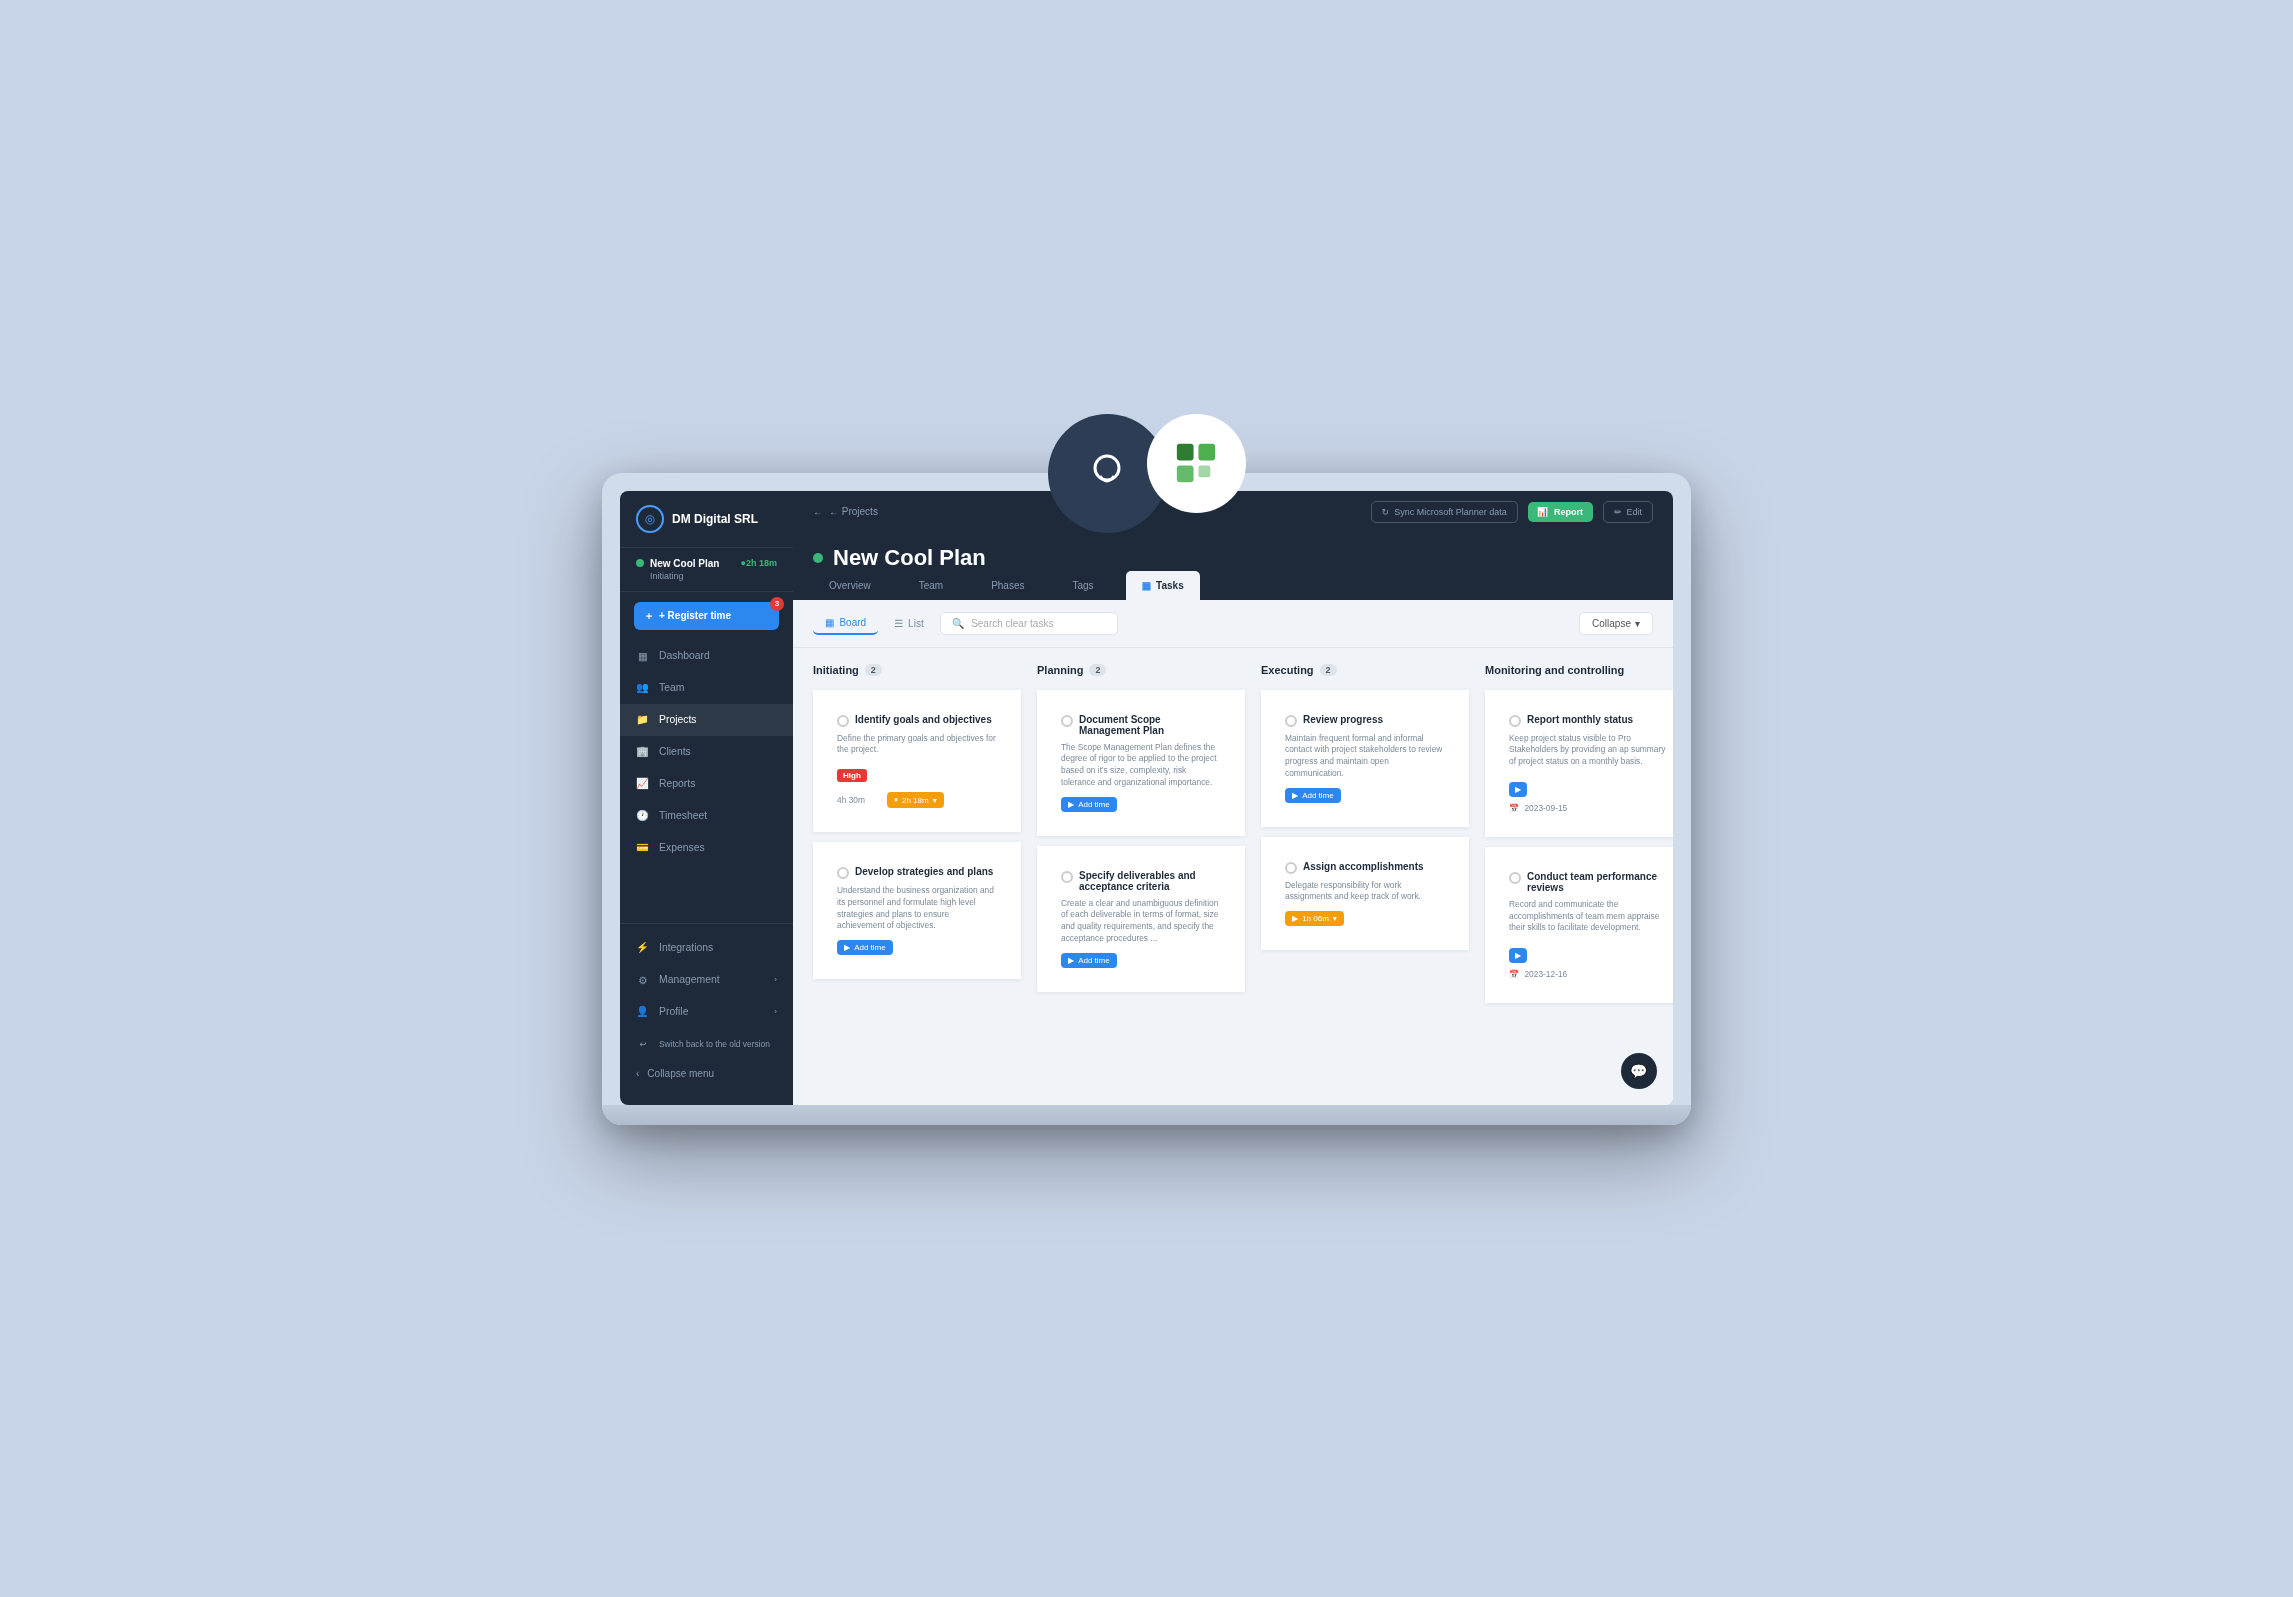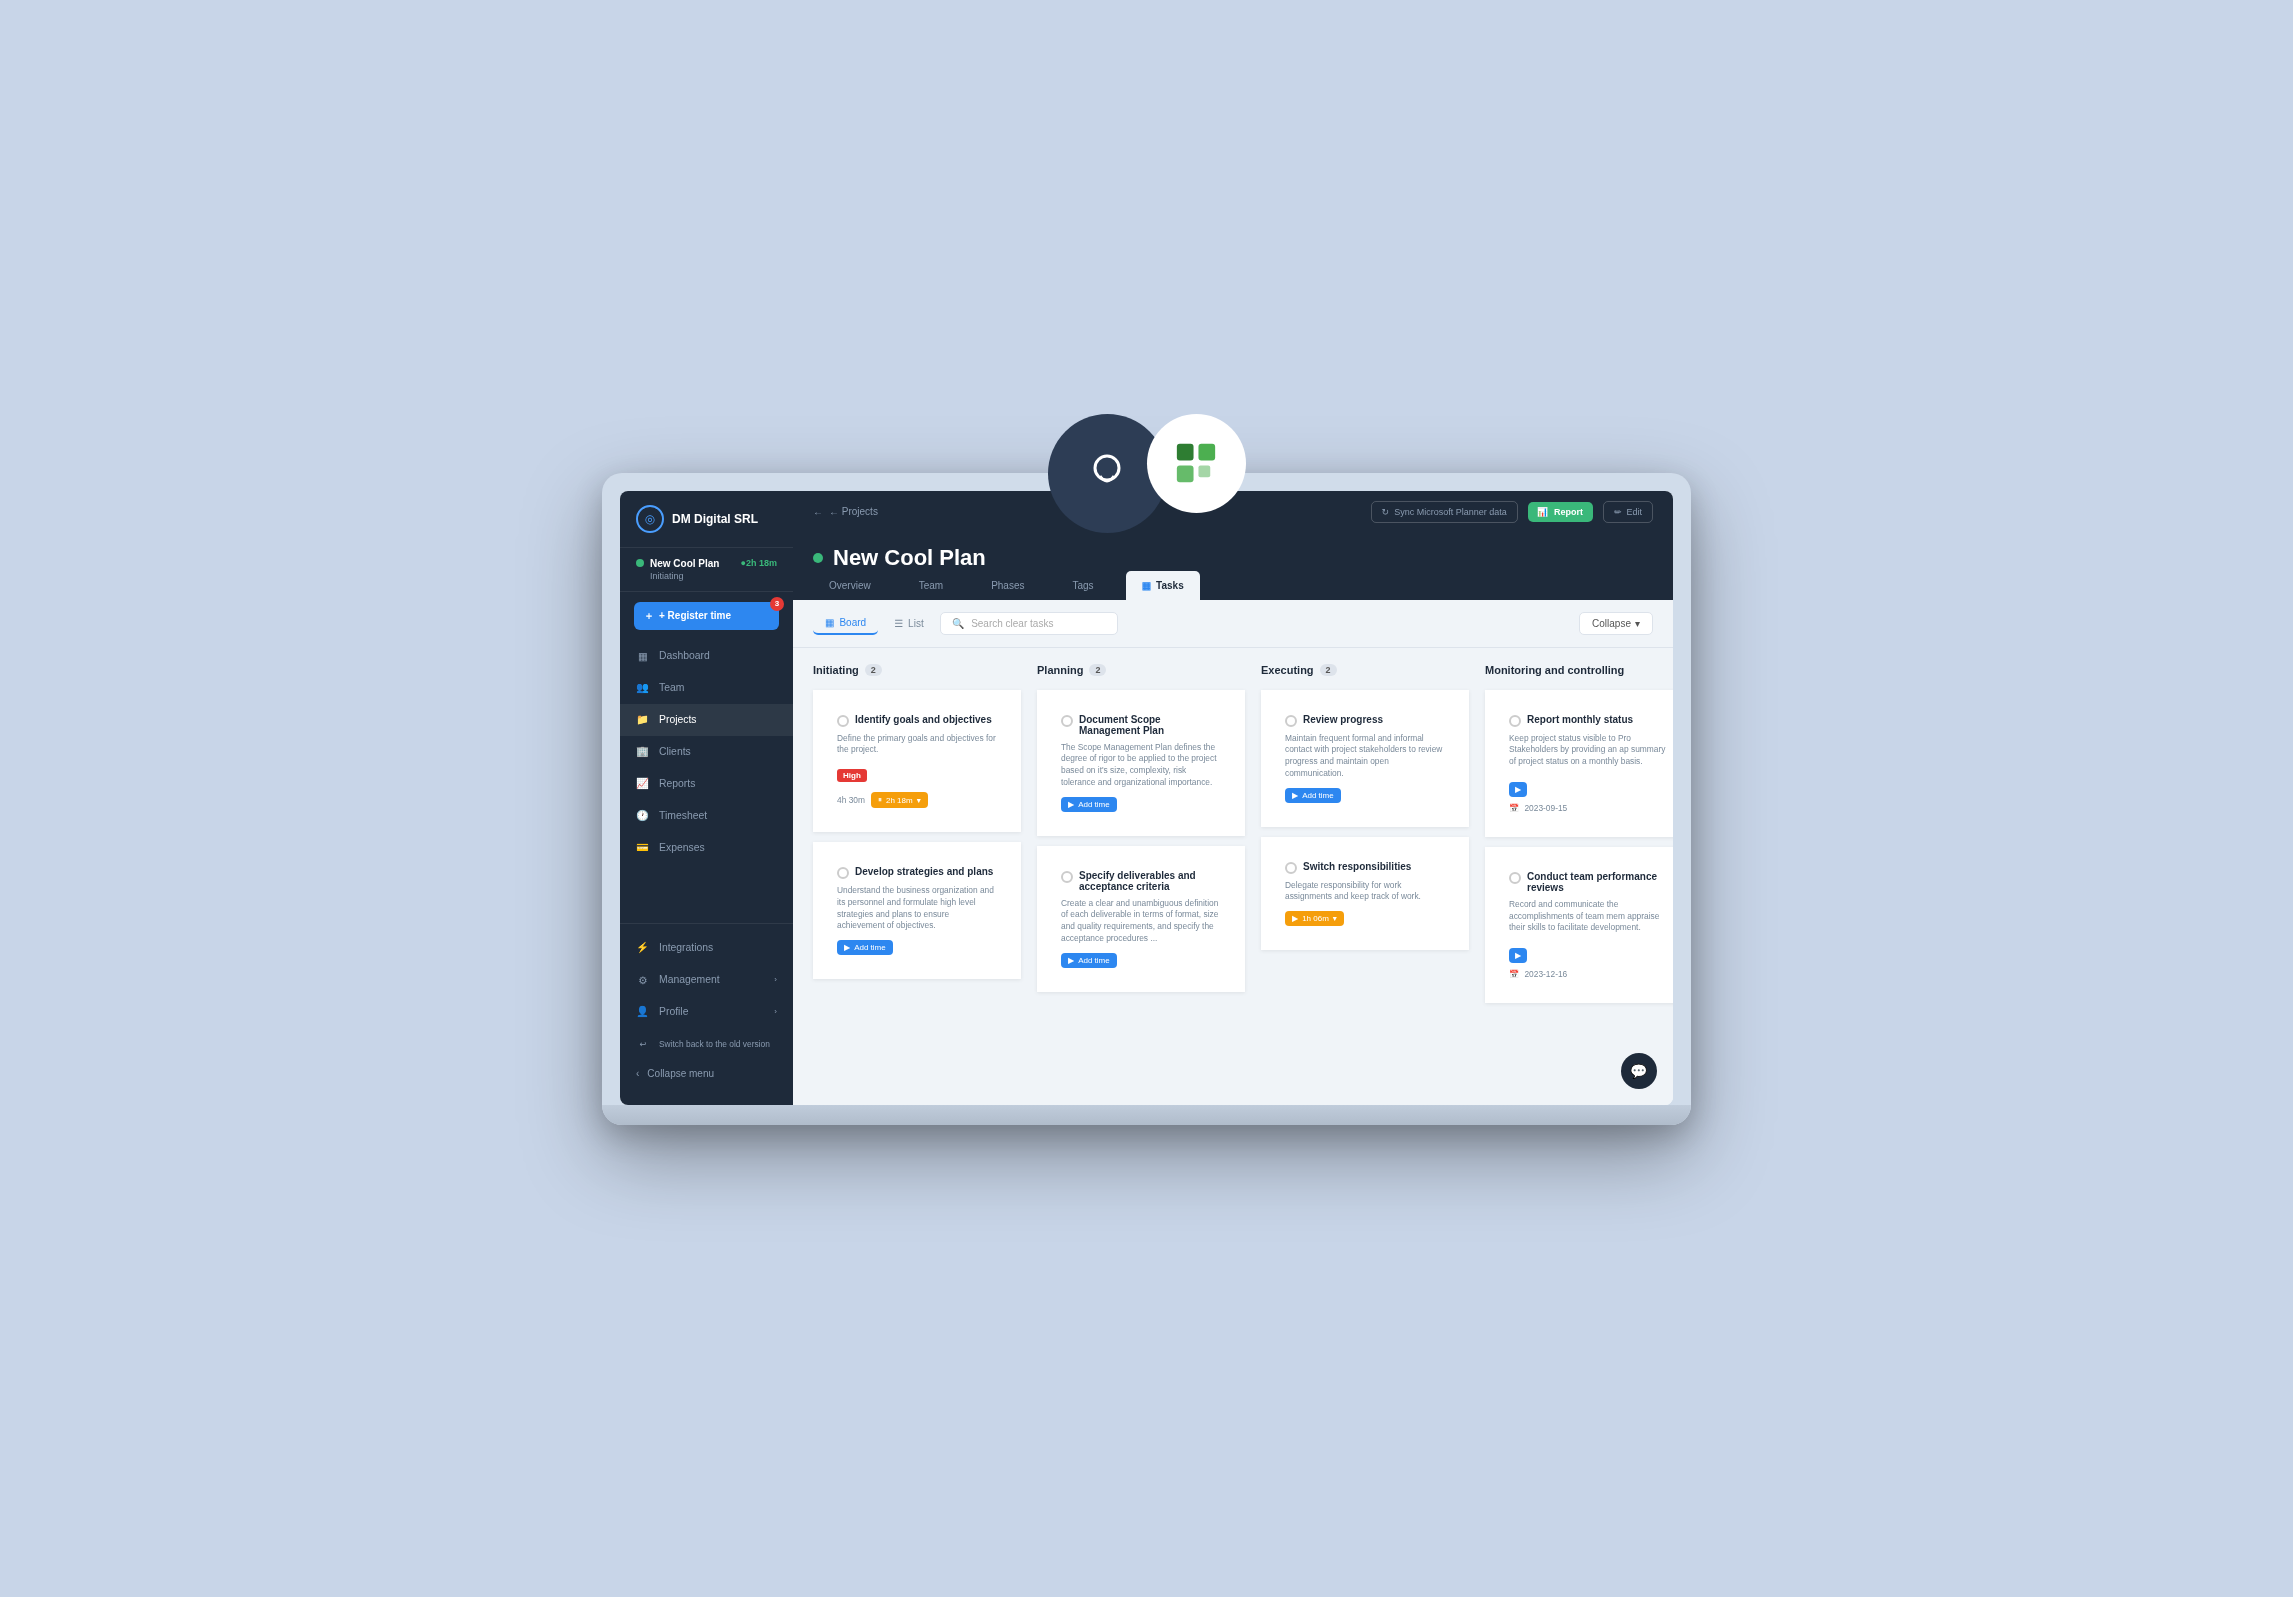--- a/index.html
+++ b/index.html
@@ -476,21 +476,21 @@
       padding: 2px 6px;
       border-radius: 3px;
       font-weight: 600;
       display: inline-block;
       margin-bottom: 4px;
     }
 
     .task-time-row {
       display: flex;
       align-items: center;
-      gap: 6px;
+      gap: 22px;
       margin-top: 6px;
     }
 
     .time-label {
       color: #7a8a9a;
       font-size: 8.4px;
     }
 
     .time-btn {
       display: flex;
@@ -868,21 +868,21 @@
               <div class="task-desc">Maintain frequent formal and informal contact with project stakeholders to review progress and maintain open communication.</div>
               <button class="add-time-btn">
                 <span>▶</span>
                 <span>Add time</span>
               </button>
             </div>
 
             <div class="task-card">
               <div class="task-title">
                 <div class="task-circle"></div>
-                <span>Switch responsibilities</span>
+                <span>Assign accomplishments</span>
               </div>
               <div class="task-desc">Delegate responsibility for work assignments and keep track of work.</div>
               <div class="task-time-row">
                 <button class="time-btn time-btn-orange">
                   <span>▶</span>
                   <span>1h 06m</span>
                   <span>▾</span>
                 </button>
               </div>
             </div>

